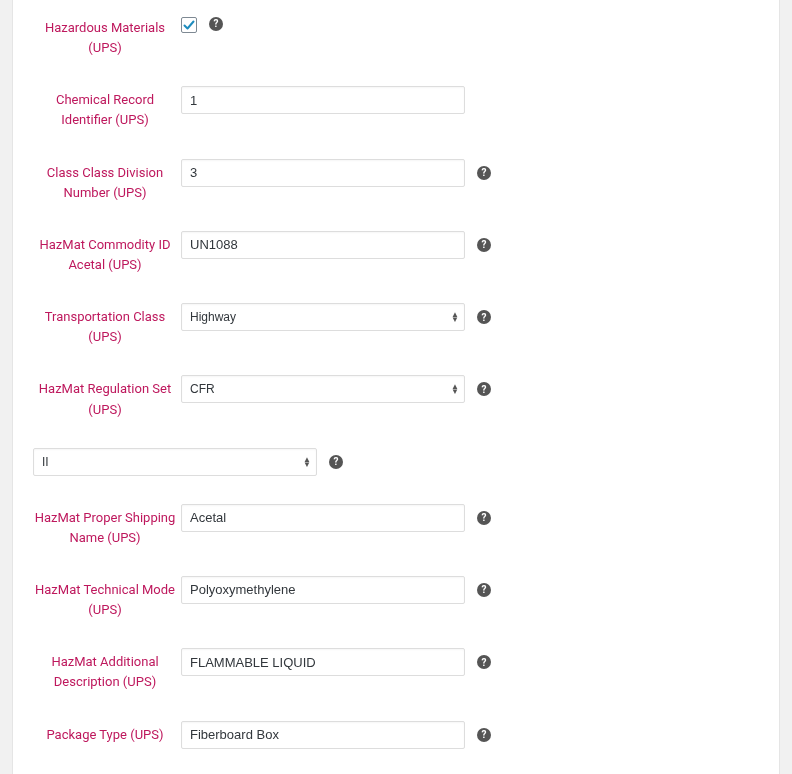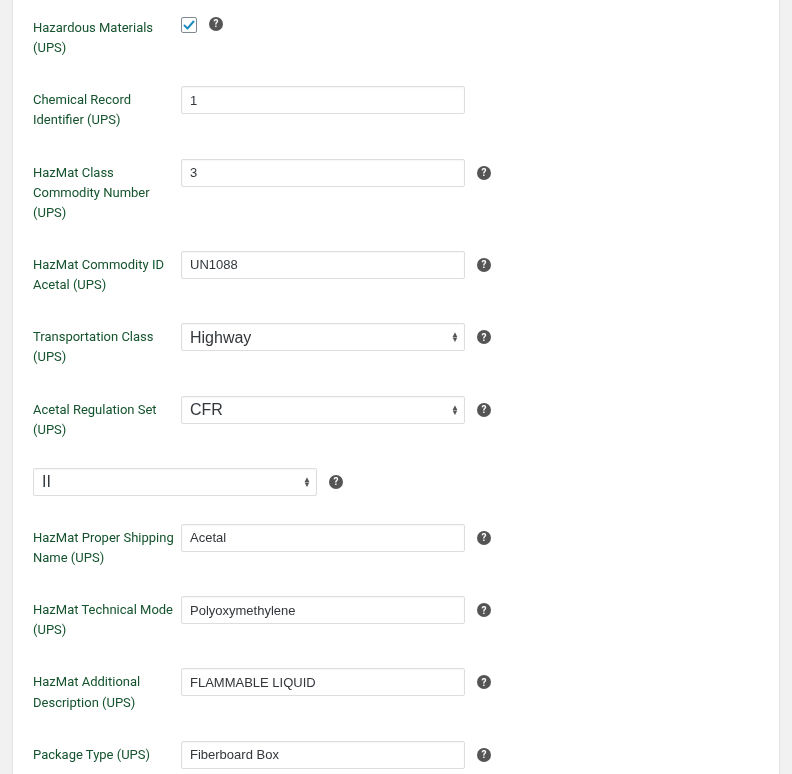--- a/index.html
+++ b/index.html
@@ -25,21 +25,22 @@
       align-items: flex-start;
       margin-bottom: 28px;
     }
     .row:last-child { margin-bottom: 16px; }
     .label {
       width: 148px;
       flex-shrink: 0;
       padding-top: 4px;
       padding-right: 4px;
       line-height: 1.55;
-      color: #14532d;
+      color: #be185d;
+      text-align: center;
     }
     .control-cell {
       display: flex;
       align-items: center;
     }
     input[type="text"] {
       width: 284px;
       height: 28px;
       padding: 0 8px;
       font-size: 13px;
@@ -51,21 +52,21 @@
     }
     .select-wrap {
       position: relative;
       display: inline-block;
       width: 284px;
     }
     select {
       width: 100%;
       height: 28px;
       padding: 0 24px 0 8px;
-      font-size: 16px;
+      font-size: 12px;
       border: 1px solid #ddd;
       border-radius: 2px;
       background: #fff;
       -webkit-appearance: none;
       -moz-appearance: none;
       appearance: none;
       color: #32373c;
       box-shadow: inset 0 1px 2px rgba(0,0,0,0.04);
     }
     .select-arrows {
@@ -128,21 +129,21 @@
   </div>
 
   <div class="row">
     <div class="label">Chemical Record Identifier (UPS)</div>
     <div class="control-cell">
       <input type="text" value="1" style="">
     </div>
   </div>
 
   <div class="row">
-    <div class="label">HazMat Class Commodity Number (UPS)</div>
+    <div class="label">Class Class Division Number (UPS)</div>
     <div class="control-cell">
       <input type="text" value="3" style="">
       <span class="help">?</span>
     </div>
   </div>
 
   <div class="row">
     <div class="label">HazMat Commodity ID Acetal (UPS)</div>
     <div class="control-cell">
       <input type="text" value="UN1088" style="">
@@ -160,21 +161,21 @@
         <span class="select-arrows">
               <span>▲</span>
               <span>▼</span>
             </span>
       </span>
       <span class="help">?</span>
     </div>
   </div>
 
   <div class="row">
-    <div class="label">Acetal Regulation Set (UPS)</div>
+    <div class="label">HazMat Regulation Set (UPS)</div>
     <div class="control-cell">
       <span class="select-wrap">
         <select>
           <option>CFR</option>
         </select>
         <span class="select-arrows">
               <span>▲</span>
               <span>▼</span>
             </span>
       </span>

